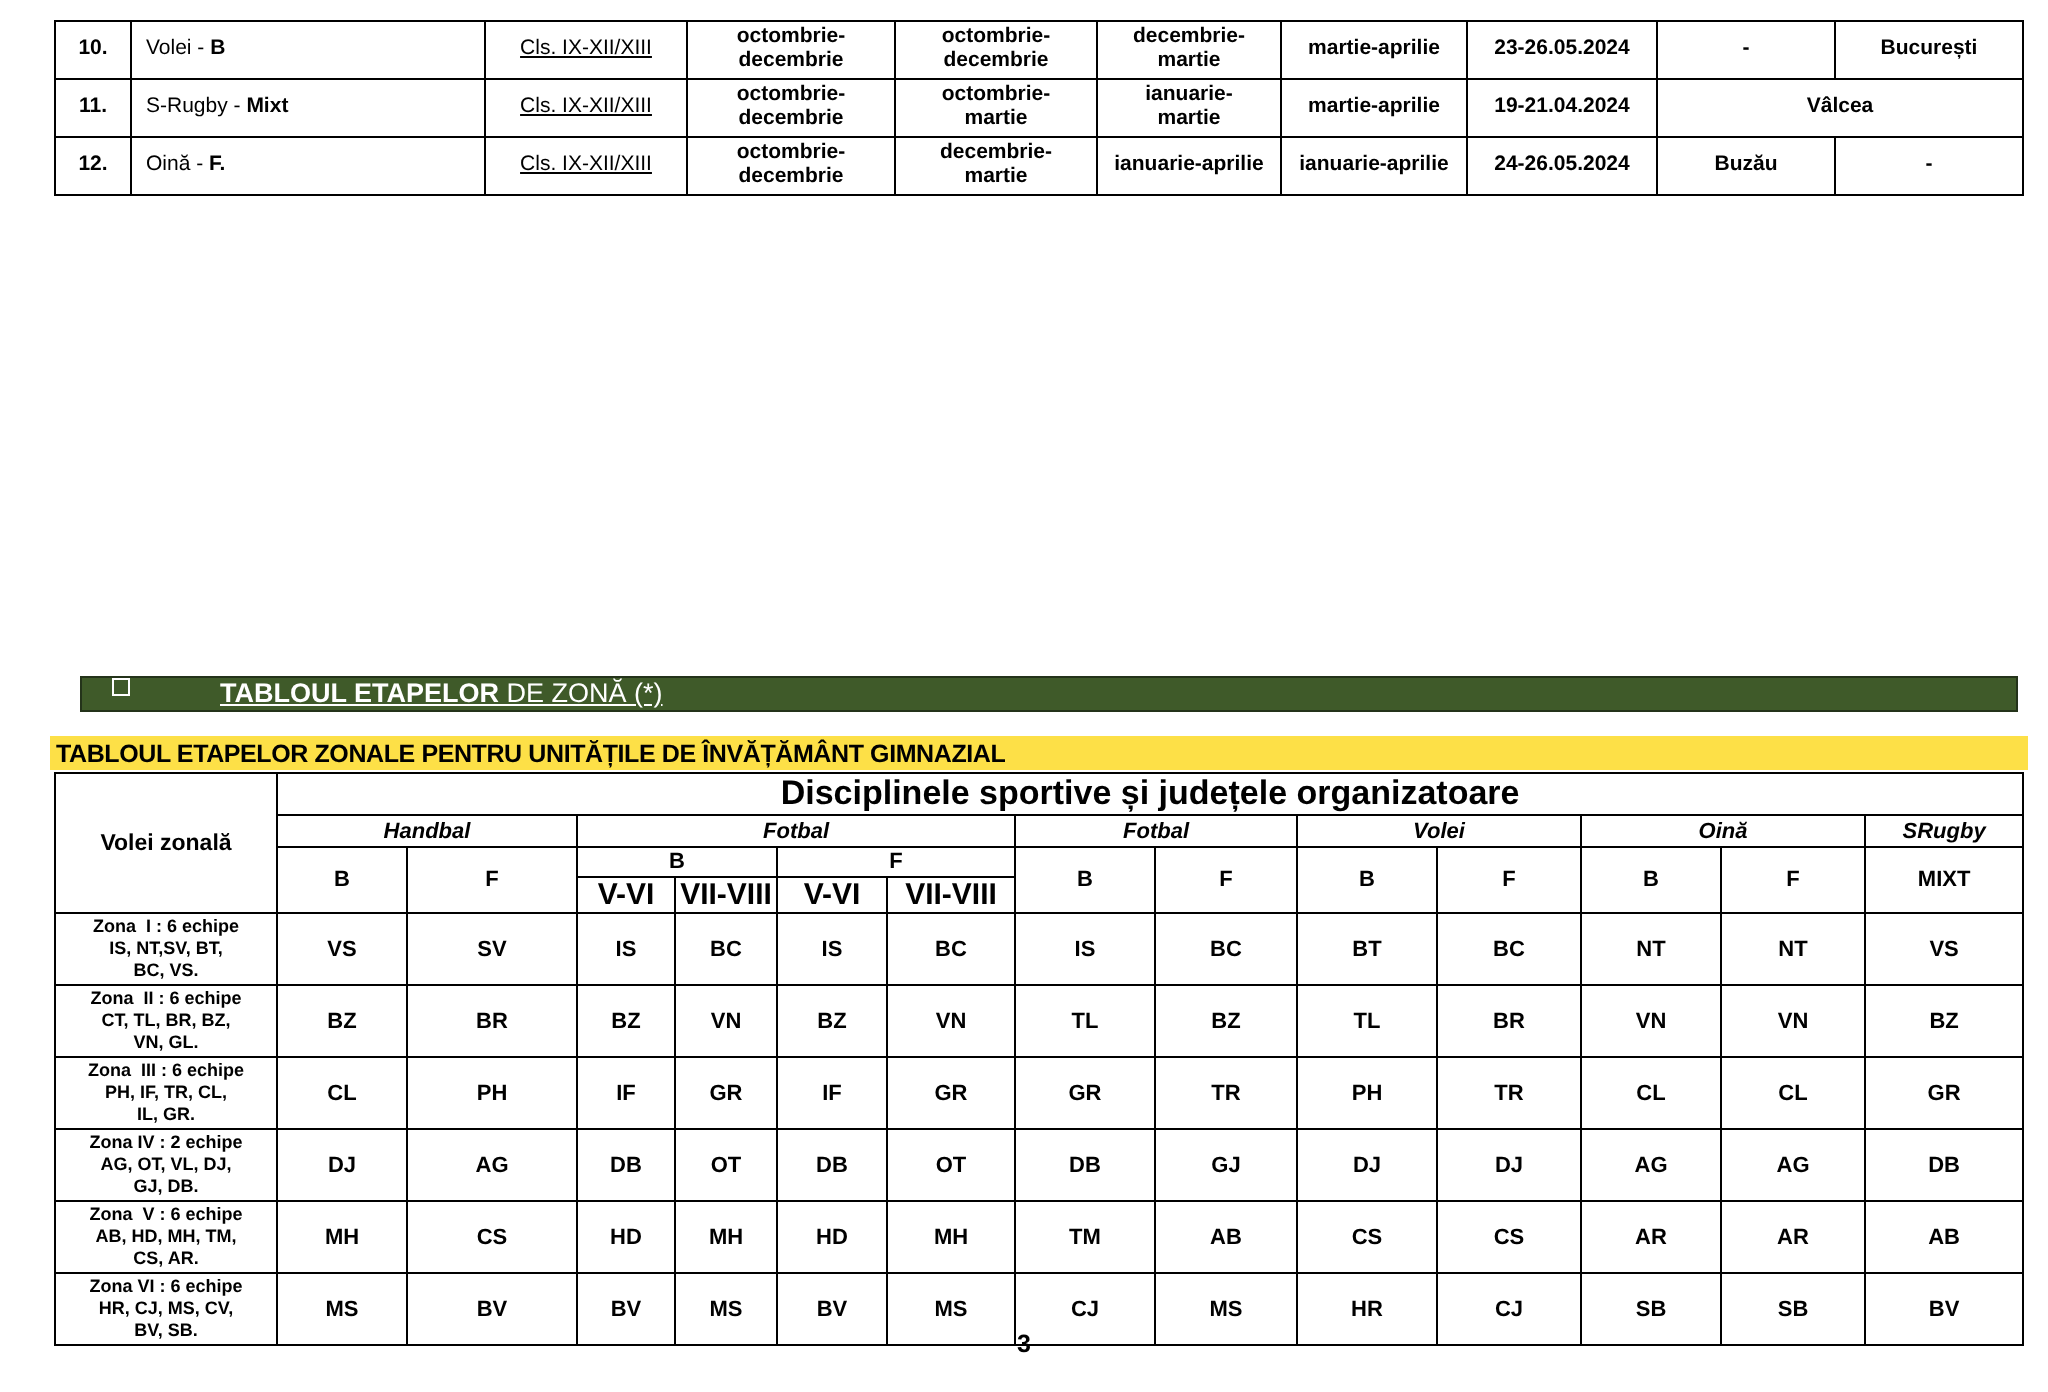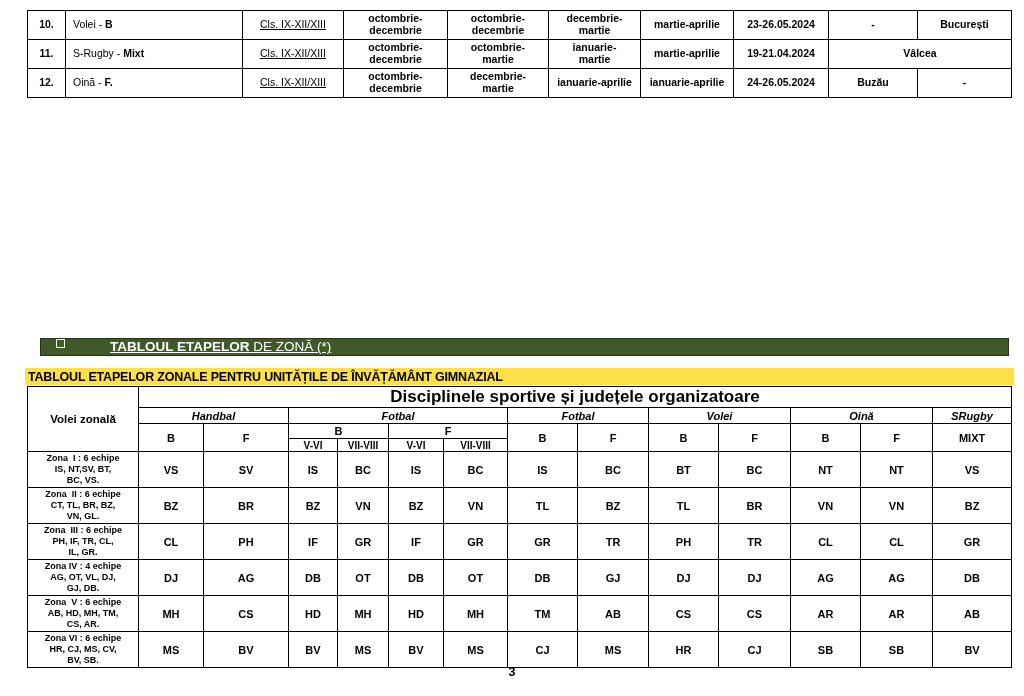--- a/index.html
+++ b/index.html
@@ -35,21 +35,21 @@
 
   
   .zone{position:absolute;left:27px;top:386px;width:984px;}
   .zone th,.zone td{border:1px solid #000;text-align:center;vertical-align:middle;
                font-weight:bold;padding:0;overflow:hidden;}
   .zone th.etapa{font-size:11.5px;}
   .zone th.zt-title{font-size:17px;height:13px;}
   .zone th.zt-sport{font-size:11px;font-style:italic;height:15px;}
   .zone tr.zt-g th{font-size:11px;height:14px;}
   .zone th.zt-mixt{font-size:10px;font-style:normal;}
-  .zone tr.zt-sub th{font-size:10px;height:12px;}
+  .zone tr.zt-sub th{font-size:15px;height:12px;}
   .zone td.zone-cell{font-size:9px;line-height:1.22;white-space:pre-wrap;height:35px;}
   .zone td.code{font-size:11px;height:35px;}
 
   
   .pagenum{position:absolute;left:0;top:665px;width:1024px;text-align:center;
            font-weight:bold;font-size:12.5px;}
 </style>
 </head>
 <body>
 
@@ -222,21 +222,21 @@
         <td class="code">GR</td>
         <td class="code">GR</td>
         <td class="code">TR</td>
         <td class="code">PH</td>
         <td class="code">TR</td>
         <td class="code">CL</td>
         <td class="code">CL</td>
         <td class="code">GR</td>
       </tr>
       <tr>
-        <td class="zone-cell">Zona IV : 4 echipe
+        <td class="zone-cell">Zona IV : 2 echipe
 AG, OT, VL, DJ,
 GJ, DB.</td>
         <td class="code">DJ</td>
         <td class="code">AG</td>
         <td class="code">DB</td>
         <td class="code">OT</td>
         <td class="code">DB</td>
         <td class="code">OT</td>
         <td class="code">DB</td>
         <td class="code">GJ</td>

